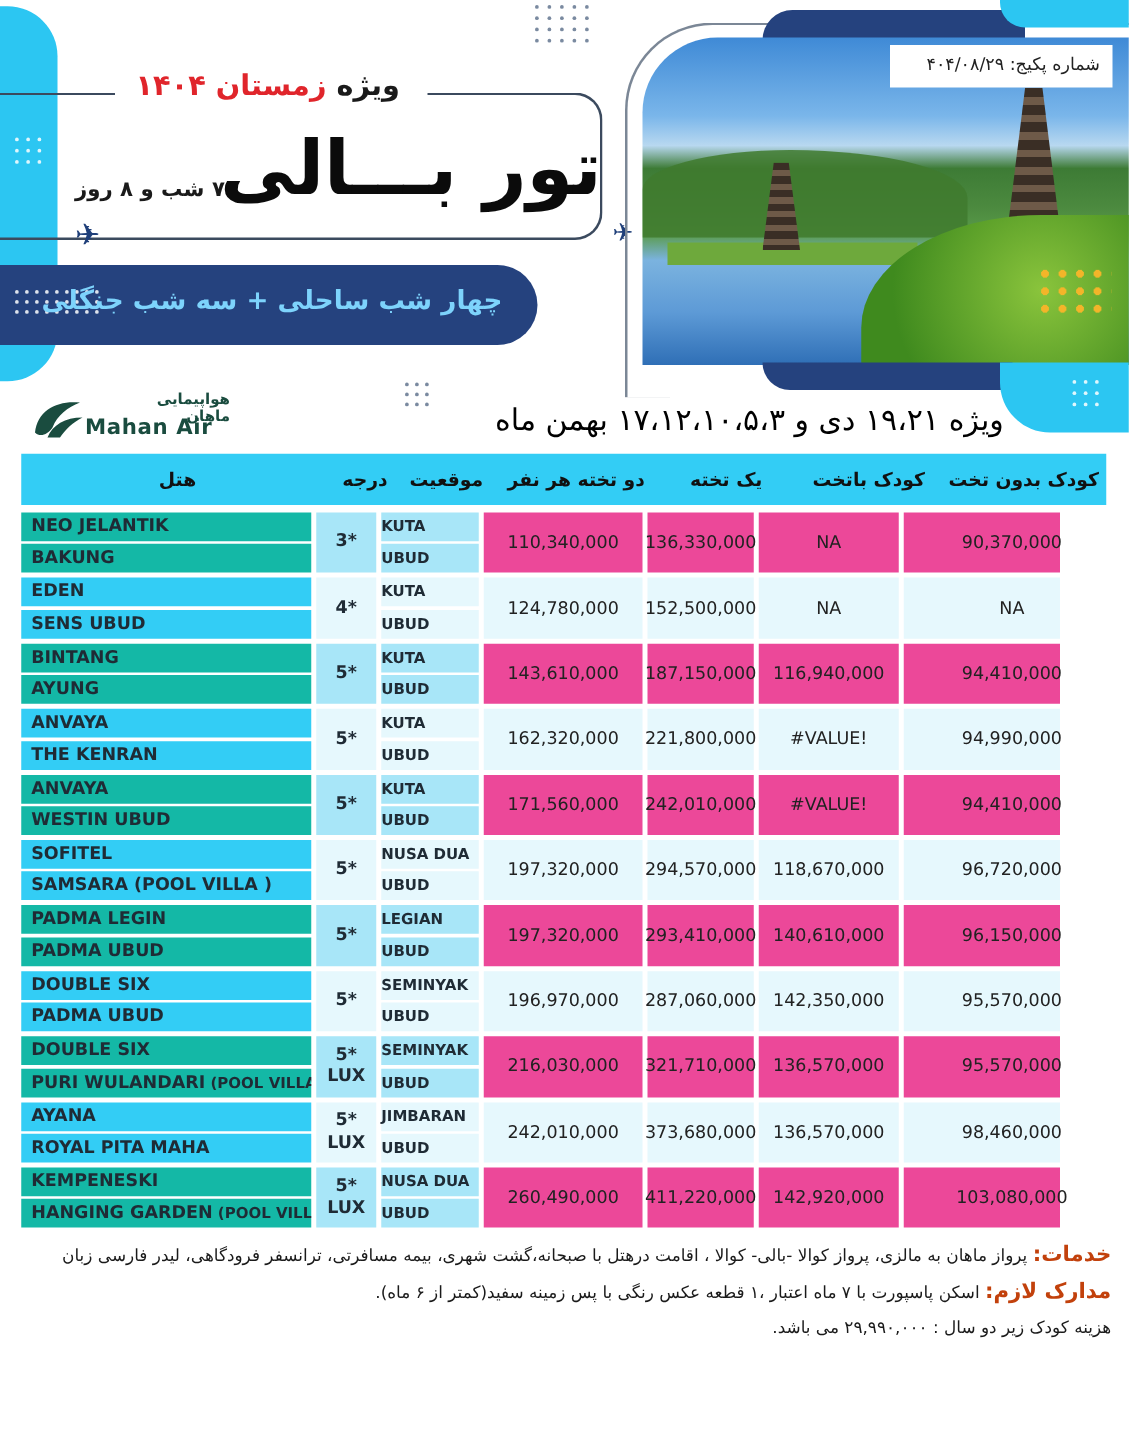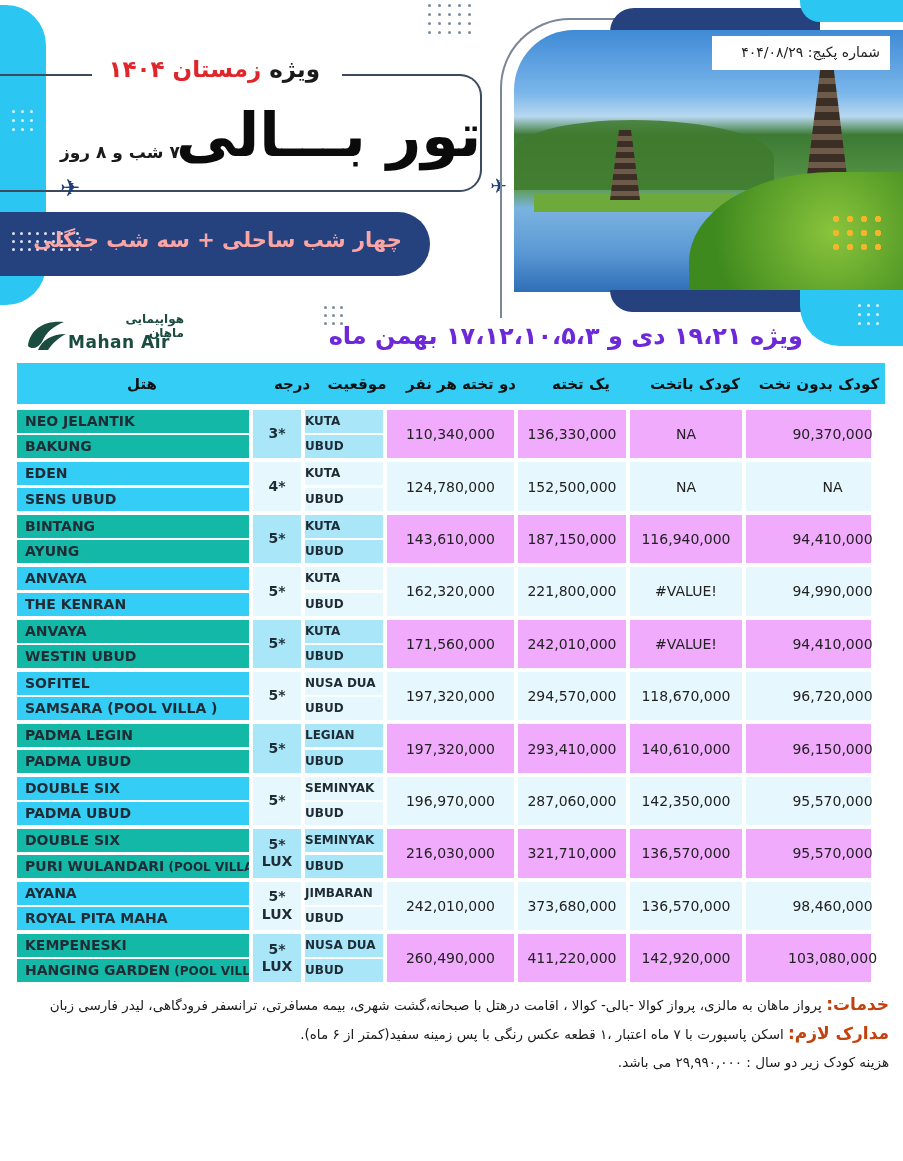--- a/index.html
+++ b/index.html
@@ -18,21 +18,21 @@
   .winter-line { position: absolute; top: 56px; left: 120px; width: 200px; text-align: center; direction: rtl; font-weight: bold; font-size: 23px; color: #1a1a1a; white-space: nowrap; }
   .winter-line .red { color: #e0252b; }
 
   .main-title { position: absolute; left: 176px; top: 100px; font-family: "DejaVu Sans", sans-serif; font-weight: bold; font-size: 60px; letter-spacing: 2px; color: #0b0b0b; direction: rtl; white-space: nowrap; }
   .duration { position: absolute; left: 60px; top: 142px; font-weight: bold; font-size: 17px; direction: rtl; color: #1a1a1a; white-space: nowrap; }
 
   .plane-left { position: absolute; left: 60px; top: 176px; color: #1f3f79; font-size: 24px; line-height: 1; }
   .plane-right { position: absolute; left: 490px; top: 176px; color: #1f3f79; font-size: 20px; line-height: 1; }
 
   .banner { position: absolute; left: 0; top: 212px; width: 430px; height: 64px; background: #25427e; border-radius: 0 32px 32px 0; }
-  .banner-text { position: absolute; right: 28px; top: 16px; color: #fca5a5; font-weight: bold; font-size: 21px; direction: rtl; white-space: nowrap; }
+  .banner-text { position: absolute; right: 28px; top: 16px; color: #7dd3fc; font-weight: bold; font-size: 21px; direction: rtl; white-space: nowrap; }
 
   
   .photo-frame { position: absolute; left: 500px; top: 18px; width: 420px; height: 300px; border: 2px solid #7b8796; border-radius: 70px 0 0 0; border-right: none; border-bottom: none; }
   .photo-top-navy { position: absolute; left: 610px; top: 8px; width: 210px; height: 24px; background: #25427e; border-radius: 30px 0 0 0; }
   .photo-top-cyan { position: absolute; left: 800px; top: 0px; width: 110px; height: 22px; background: #2cc6f2; border-radius: 0 0 0 20px; }
   .photo { position: absolute; left: 514px; top: 30px; width: 395px; height: 262px; border-radius: 60px 0 0 0; overflow: hidden;
     background: linear-gradient(180deg, #3f8ad6 0%, #7ab6ea 24%, #b8d8f0 33%, #3d7b35 40%, #4c8a3f 52%, #5a9b4a 60%, #7bb3df 68%, #5d9ad6 84%, #2f6fb6 100%); }
   .photo .hill { position: absolute; left: 0; top: 90px; width: 260px; height: 70px; background: #3f7a2e; border-radius: 50% 60% 0 0; opacity: .85; }
   .photo .island { position: absolute; left: 20px; top: 164px; width: 200px; height: 18px; background: #6ea93c; }
   .photo .temple { position: absolute; left: 290px; top: 40px; width: 46px; height: 130px;
@@ -45,21 +45,21 @@
   .photo-bottom-cyan { position: absolute; left: 800px; top: 290px; width: 110px; height: 56px; background: #2cc6f2; border-radius: 0 0 0 40px; }
 
   .package-box { position: absolute; left: 712px; top: 36px; width: 178px; height: 34px; background: #fff; direction: rtl; font-size: 14px; padding: 8px 10px 0 0; white-space: nowrap; color: #222; }
 
   
   .logo { position: absolute; left: 24px; top: 312px; width: 160px; height: 44px; }
   .logo-leaf { position: absolute; left: 0; top: 4px; width: 44px; height: 36px; }
   .logo-fa { position: absolute; left: 64px; top: 0; font-size: 12px; color: #1a4c3f; direction: rtl; font-weight: bold; }
   .logo-en { position: absolute; left: 44px; top: 20px; font-size: 17px; font-weight: bold; color: #1a4c3f; letter-spacing: .5px; }
 
-  .dates { position: absolute; right: 100px; top: 322px; font-weight: bold; font-size: 24px; color: #6d28d9; direction: rtl; white-space: nowrap; }
+  .dates { position: absolute; right: 100px; top: 322px; font-weight: normal; font-size: 24px; color: #000000; direction: rtl; white-space: nowrap; }
 
   
   .table { position: absolute; left: 17px; top: 363px; width: 868px; }
   .thead { display: flex; height: 41px; background: #33cdf5; align-items: center; direction: rtl; font-weight: bold; font-size: 15px; color: #111; }
   .thead .h { text-align: center; }
   .c-child-nobed { width: 132px; }
   .c-child-bed { width: 116px; }
   .c-single { width: 112px; }
   .c-double { width: 128px; }
   .c-loc { width: 80px; }
@@ -69,30 +69,30 @@
   .tbody { margin-top: 4px; }
   .trow { display: flex; height: 52.4px; margin-bottom: 0; position: relative; }
   .hotels { width: 232px; display: flex; flex-direction: column; justify-content: space-between; padding: 2px 0; }
   .hotel { height: 23px; line-height: 23px; padding-left: 8px; font-size: 14px; font-weight: bold; color: #1f2b35; white-space: nowrap; overflow: hidden; }
   .hotel small { font-size: 12px; }
   .grade { width: 48px; margin-left: 4px; display: flex; align-items: center; justify-content: center; text-align: center; font-size: 14px; font-weight: bold; color: #1f2b35; line-height: 1.25; margin-top: 2px; margin-bottom: 2px; white-space: pre-line; }
   .locs { width: 78px; margin-left: 4px; display: flex; flex-direction: column; justify-content: space-between; padding: 2px 0; }
   .loc { height: 23px; line-height: 23px; font-size: 12px; font-weight: bold; color: #1f2b35; }
   .price { display: flex; align-items: center; justify-content: center; font-size: 14px; color: #222; margin: 2px 0 2px 4px; }
   .p-double { width: 127px; }
-  .p-single { width: 108px; }
+  .p-single { width: 85px; }
   .p-childbed { width: 112px; }
   .p-childnobed { width: 125px; padding-left: 48px; }
 
   
   .trow.a .hotel { background: #14b8a6; }
   .trow.a .grade, .trow.a .loc, .trow.a .price { background: #a8e6f8; }
   .trow.b .hotel { background: #33cdf5; }
   .trow.b .grade, .trow.b .loc, .trow.b .price { background: #e6f8fd; }
-  .trow.a .price { background: #f0abfc; }
+  .trow.a .price { background: #ec4899; }
 
   
   .notes { position: absolute; right: 14px; top: 990px; width: 880px; direction: rtl; font-size: 13.5px; color: #1a1a1a; line-height: 28px; }
   .notes .lbl { color: #c2410c; font-weight: bold; font-size: 17px; }
   .notes p { margin: 0; }
 </style>
 </head>
 <body>
 
 <div class="left-pill"></div>

